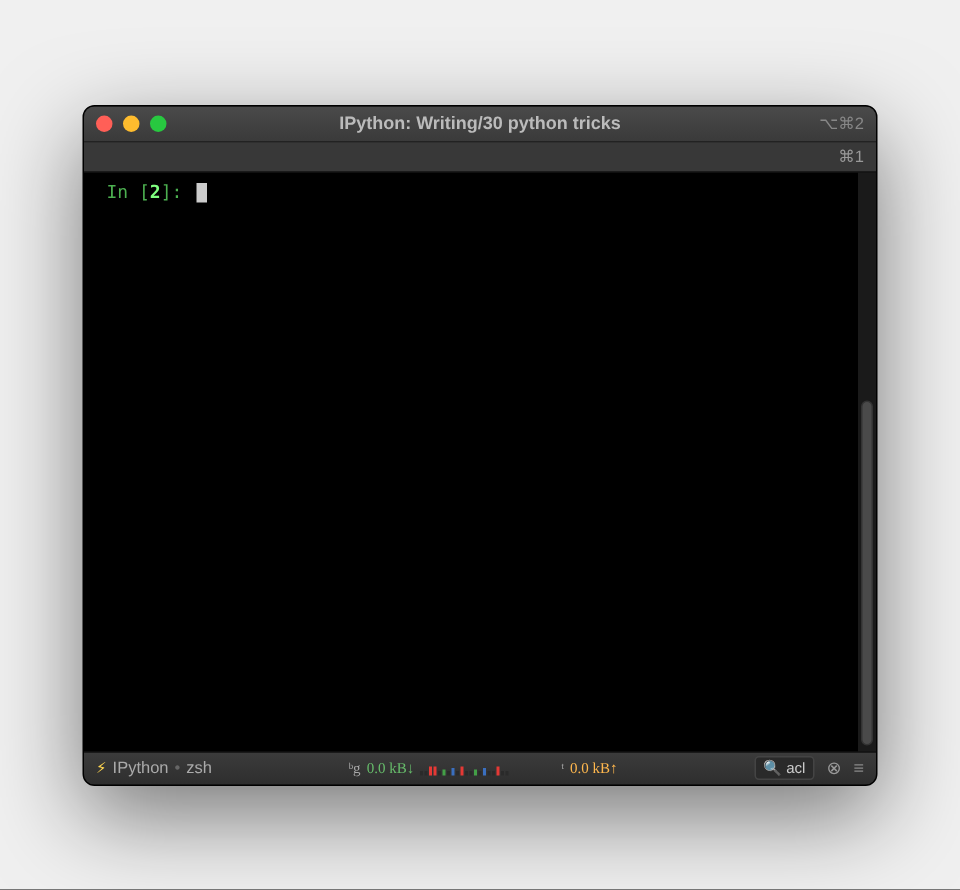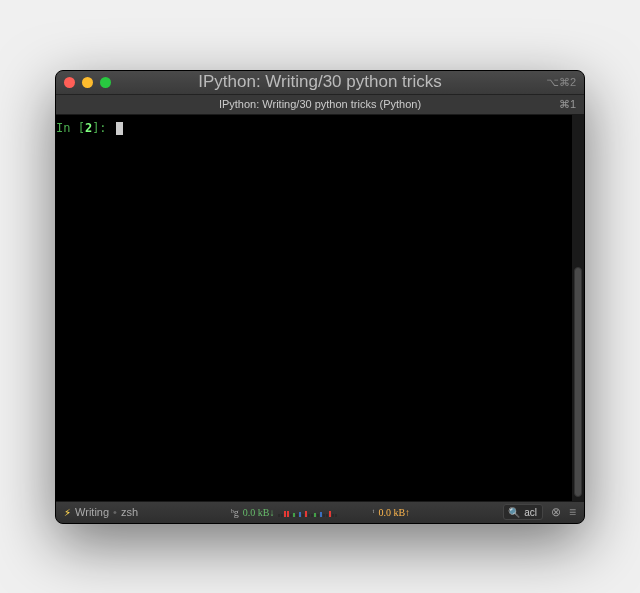--- a/index.html
+++ b/index.html
@@ -44,22 +44,22 @@
       border-radius: 50%;
     }
     .tl-red { background: #ff5f57; }
     .tl-yellow { background: #febc2e; }
     .tl-green { background: #28c840; }
     .titlebar-title {
       position: absolute;
       left: 0; right: 0;
       text-align: center;
       color: #bbb;
-      font-size: 17px;
-      font-weight: 400;
+      font-size: 12px;
+      font-weight: 700;
       pointer-events: none;
     }
     .titlebar-right {
       margin-left: auto;
       color: #888;
       font-size: 11px;
       z-index: 2;
     }
     
     .tabbar {
@@ -88,21 +88,21 @@
     }
     
     .terminal-wrap {
       flex: 1;
       background: #000;
       position: relative;
       display: flex;
     }
     .terminal {
       flex: 1;
-      padding: 6px 0;
+      padding: 6px 15px;
       font-family: "Menlo", "Monaco", monospace;
       font-size: 12px;
       line-height: 1.3;
       color: #ccc;
       white-space: pre;
     }
     .prompt-in { color: #4caf50; }
     .prompt-in .idx { color: #7fff7f; font-weight: bold; }
     .cursor {
       display: inline-block;
@@ -202,36 +202,35 @@
       <div class="traffic-light tl-red"></div>
       <div class="traffic-light tl-yellow"></div>
       <div class="traffic-light tl-green"></div>
     </div>
     <div class="titlebar-title">IPython: Writing/30 python tricks</div>
     <div class="titlebar-right">⌥⌘2</div>
   </div>
 
   <div class="tabbar">
     <div class="tab">
-      <span>IPython: Writing/30 python tricks (Python)</span>
       <span class="tab-right">⌘1</span>
     </div>
   </div>
 
   <div class="terminal-wrap">
     <div class="terminal"><span class="prompt-in"><span>In [</span><span class="idx">2</span><span>]: </span></span><span class="cursor"></span></div>
     <div class="scrollbar">
       <div class="scroll-thumb"></div>
     </div>
   </div>
 
   <div class="statusbar">
     <div class="status-left">
       <span class="lightning">⚡︎</span>
-      <span>Writing</span>
+      <span>IPython</span>
       <span class="status-sep">•</span>
       <span>zsh</span>
     </div>
     <div class="status-center">
       <span>ᵇg</span>
       <span class="net-down">0.0 kB↓</span>
       <span class="net-chart">
         <span></span>
           <span></span>
           <span class="r"></span>

